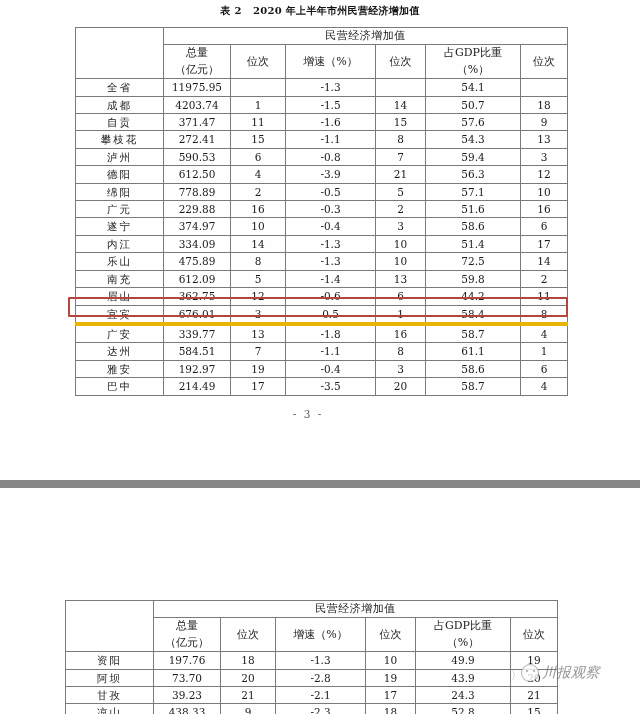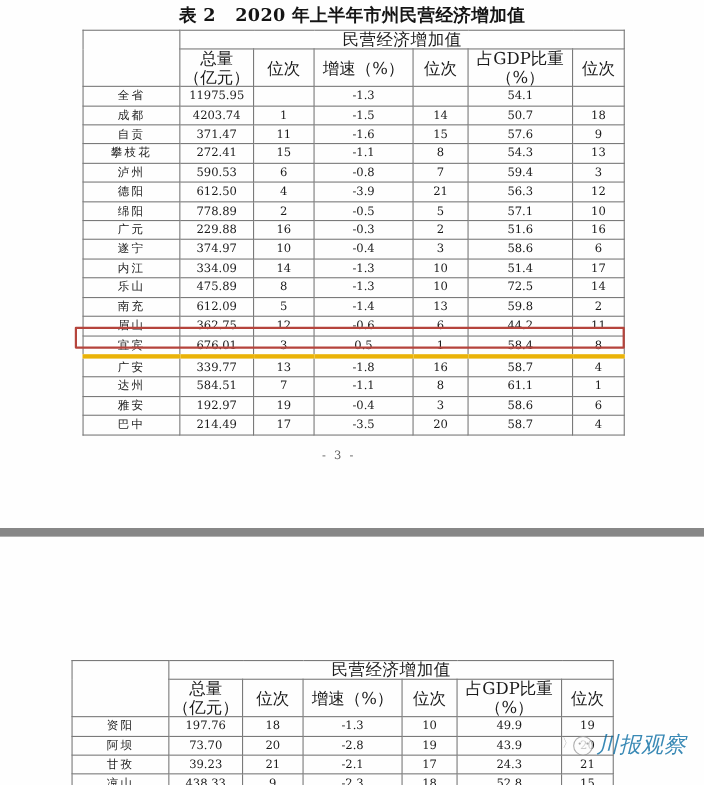--- a/index.html
+++ b/index.html
@@ -32,21 +32,21 @@
     background: #878787;
   }
   #scan-page-2 { top: 488px; height: 226px; }
 
   
   .table-title {
     position: absolute;
     left: 0; top: 4px;
     width: 640px;
     text-align: center;
-    font-size: 16px;
+    font-size: 10px;
     font-weight: bold;
     letter-spacing: 0.3px;
     color: #141414;
     white-space: pre;
   }
 
   
   .data-table {
     position: absolute;
     border-collapse: collapse;
@@ -63,21 +63,21 @@
     padding: 0;
     height: 16.4px;
     line-height: 16.4px;
     text-align: center;
     font-weight: normal;
     vertical-align: middle;
     overflow: hidden;
     white-space: nowrap;
   }
   .data-table thead td {
-    font-size: 15px;
+    font-size: 11px;
   }
 
   
   .col-label  { width: 88px; }
   .col-total  { width: 67px; }
   .col-rank1  { width: 55px; }
   .col-growth { width: 90px; }
   .col-rank2  { width: 50px; }
   .col-share  { width: 95px; }
   .col-rank3  { width: 47px; }
@@ -160,23 +160,23 @@
     position: absolute;
     width: 2px; height: 2px;
     border-radius: 50%;
     background: #8d8d8d;
     top: 5px;
   }
   #watermark .wm-logo::before { left: 3.5px; }
   #watermark .wm-logo::after  { right: 3.5px; }
   #watermark .wm-text {
     font-family: "DejaVu Sans", "Liberation Sans", sans-serif;
-    font-size: 20px;
+    font-size: 14px;
     font-style: italic;
-    color: #0369a1;
+    color: #737373;
     letter-spacing: 0.5px;
     white-space: nowrap;
   }
   #watermark .wm-mark {
     position: absolute;
     left: -10px;
     top: 4px;
     font-size: 11px;
     color: #a3a3a3;
   }

